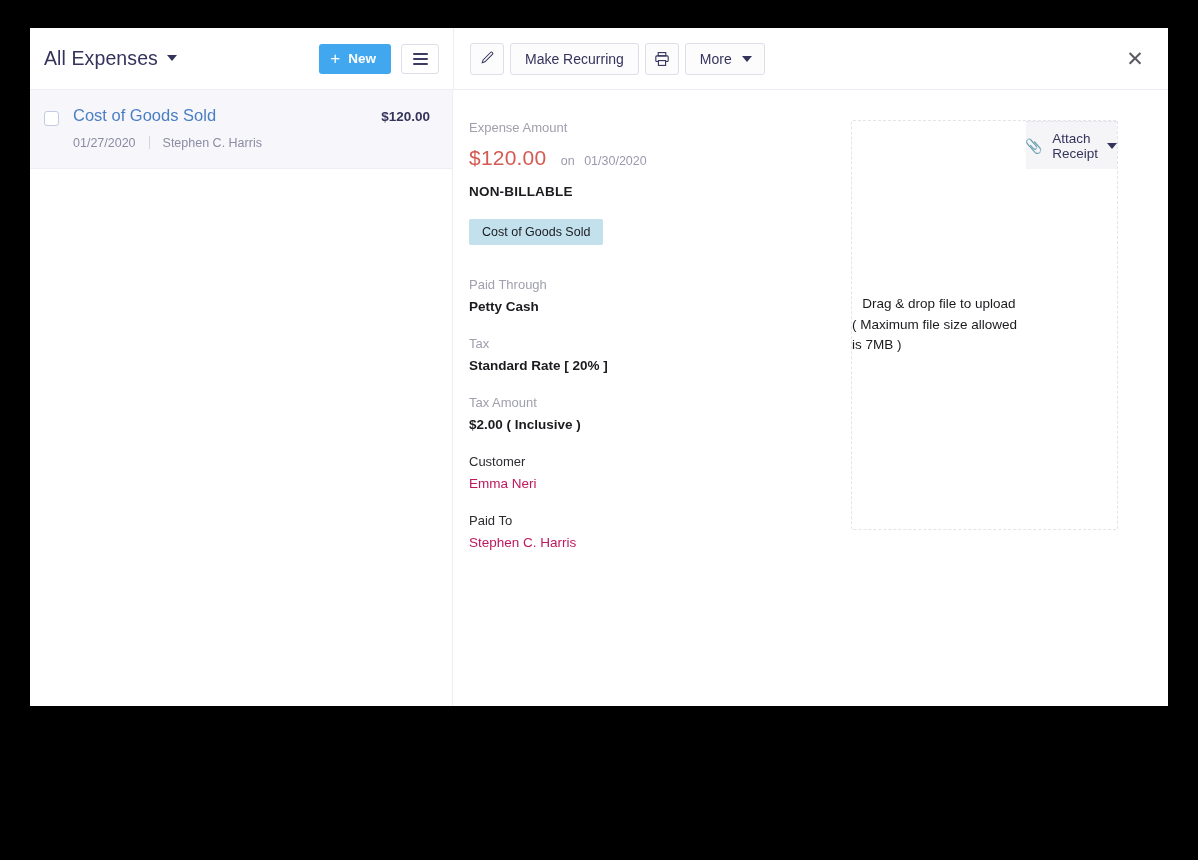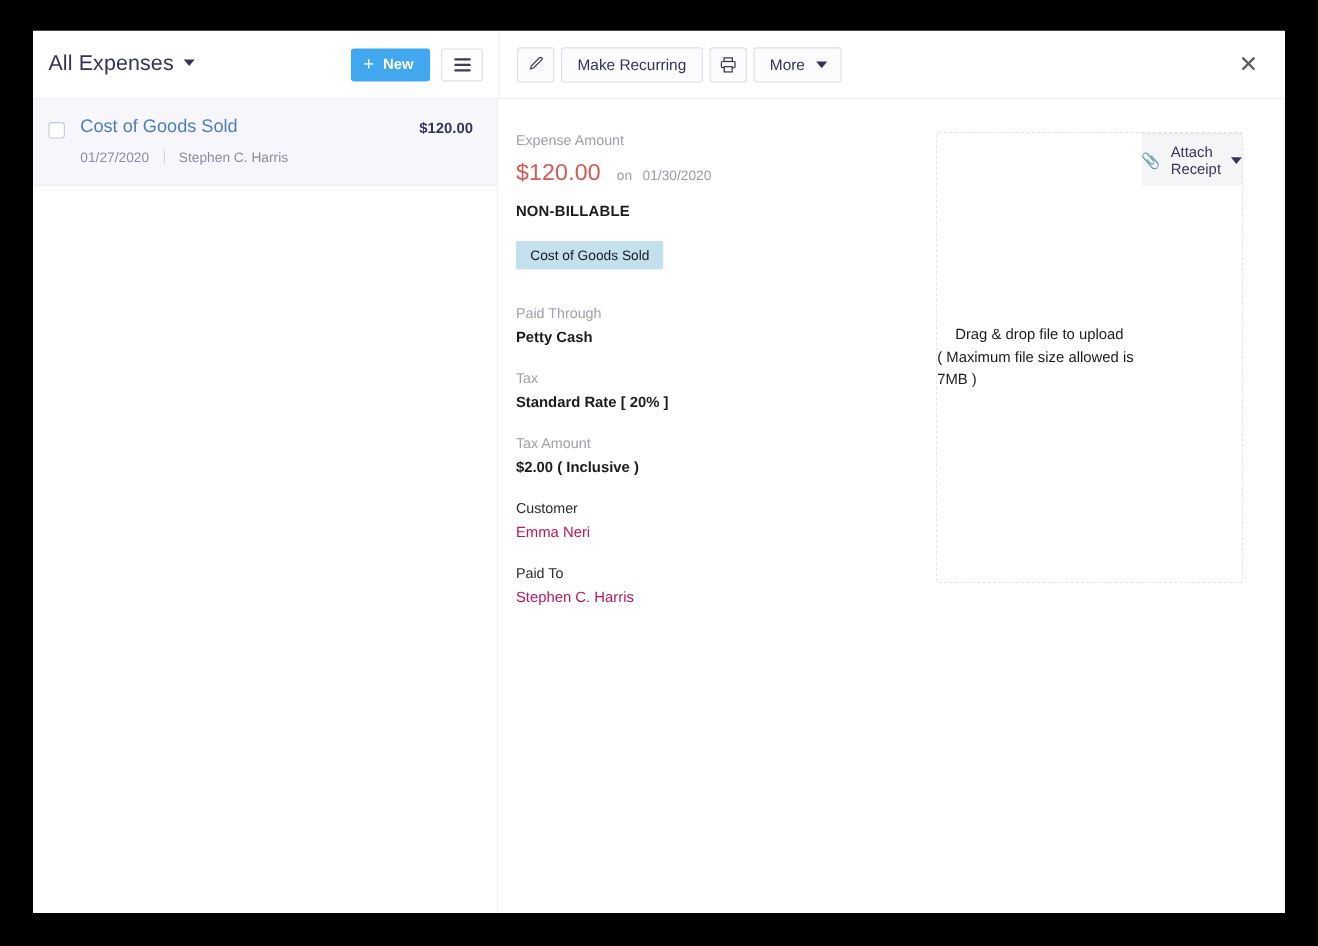--- a/index.html
+++ b/index.html
@@ -5,21 +5,21 @@
   * { box-sizing: border-box; margin: 0; padding: 0; }
   html, body {
     width: 1198px; height: 860px;
     background: #000;
     font-family: "Liberation Sans", sans-serif;
     overflow: hidden;
   }
   #app {
     position: absolute;
     left: 30px; top: 28px;
-    width: 1138px; height: 802px;
+    width: 1138px; height: 678px;
     background: #ffffff;
     display: flex;
     flex-direction: column;
     overflow: hidden;
   }
 
   
   .topbars { display: flex; height: 62px; flex: 0 0 62px; background: #fff; }
 
   .list-header {
@@ -117,21 +117,21 @@
   }
   .tl-time { font-size: 12.5px; color: #8f8fa6; white-space: nowrap; }
   .tl-icon {
     width: 26px; height: 26px; border-radius: 50%;
     background: #fff; border: 1px solid #f0e6d6;
     margin: 0 22px 0 66px;
     display: flex; align-items: center; justify-content: center; flex: 0 0 26px;
   }
   .tl-text { font-size: 13.5px; color: #1b1b1f; font-weight: 700; }
 
-  .detail-body { flex: 1; display: flex; padding: 30px 0 0 0; min-height: 0; }
+  .detail-body { flex: 1; display: flex; padding: 30px 12px 0 0; min-height: 0; }
 
   .fields { width: 386px; flex: 0 0 386px; padding-left: 16px; }
   .fl-label { font-size: 13px; color: #a0a0ae; margin-bottom: 7px; }
   .fl-label.dark { color: #2b2b30; }
   .fl-value { font-size: 13.5px; color: #1b1b1f; font-weight: 700; }
   .fl-value.link { color: #be185d; font-weight: 400; font-size: 13.5px; cursor: pointer; }
   .fgroup { margin-bottom: 22px; }
 
   .amount-big { font-size: 21px; color: #d45a53; font-weight: 400; letter-spacing: .2px; }
   .amount-on { font-size: 12.5px; color: #9a9aae; margin-left: 10px; }

